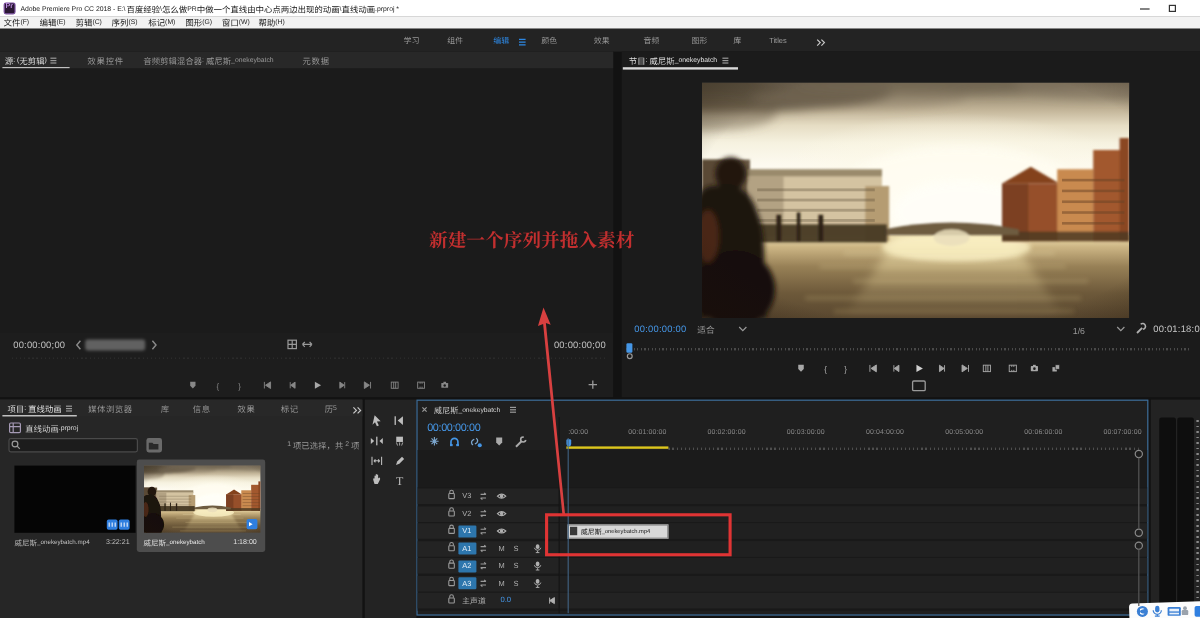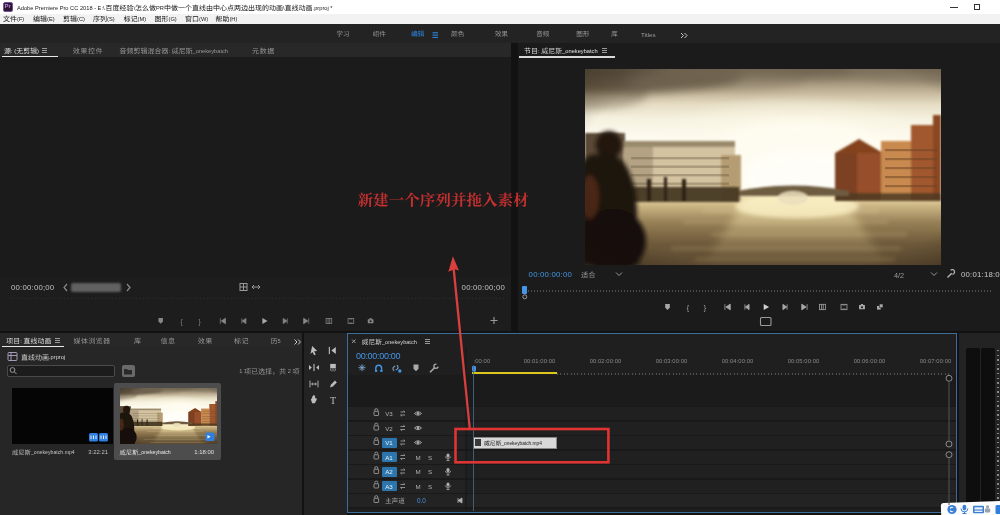--- a/index.html
+++ b/index.html
@@ -153,21 +153,21 @@
 </g>
 <g filter="url(#b2A)">
  <ellipse cx="24" cy="76" rx="13" ry="14" fill="#221810"></ellipse>
  <path d="M-4,196 L-4,96 Q2,84 12,86 Q22,82 32,88 Q42,94 46,108 Q52,120 52,150 L54,196 Z" fill="#1b120b"></path>
  <ellipse cx="28" cy="172" rx="33" ry="32" fill="#140d07"></ellipse>
  <ellipse cx="5" cy="128" rx="9" ry="22" fill="#6e3a1c" opacity=".55"></ellipse>
 </g>
 <rect width="356" height="196" fill="url(#vig)"></rect>
 </svg>
 <div style="position:absolute;left:528.6px;top:270px;font-size:7.8px;color:#4596e6;letter-spacing:0.2px">00:00:00:00</div>
-<div style="position:absolute;left:894px;top:270.5px;font-size:7.3px;color:#9a9a9a">4/2</div>
+<div style="position:absolute;left:894px;top:270.5px;font-size:7.3px;color:#9a9a9a">1/6</div>
 <div style="position:absolute;left:961px;top:270px;font-size:7.8px;color:#c8c8c8;letter-spacing:0.2px">00:01:18:0</div>
 <div style="position:absolute;left:522px;top:290px;width:470px;height:2px;background-image:repeating-linear-gradient(90deg,#4a4a4a 0,#4a4a4a 1px,transparent 1px,transparent 3px)"></div>
 <div style="position:absolute;left:522px;top:285.5px;width:4.5px;height:8px;background:#4596e6;border-radius:1px"></div>
 <div style="position:absolute;left:0;top:333px;width:302px;height:14px;background:#282828"></div>
 <div style="position:absolute;left:2px;top:345.5px;width:62px;height:1.5px;background:#e8e8e8"></div>
 <div style="position:absolute;left:20.2px;top:337.8px;font-size:5.7px;color:#e8e8e8;font-weight:normal;line-height:6.6px;white-space:pre">: </div>
 <div style="position:absolute;left:277.6px;top:337.8px;font-size:5.7px;color:#9a9a9a;font-weight:normal;line-height:6.6px;white-space:pre">5</div>
 <div style="position:absolute;left:49.0px;top:354.3px;font-size:5.7px;color:#d8d8d8;font-weight:normal;line-height:6.6px;white-space:pre">.prproj</div>
 <div style="position:absolute;left:7px;top:365px;width:108px;height:12px;background:#1c1c1c;border:1px solid #4a4a4a;border-radius:2px;box-sizing:border-box"></div>
 <div style="position:absolute;left:121.5px;top:365px;width:13px;height:12px;background:#6a6a6a;border-radius:2px"></div>

